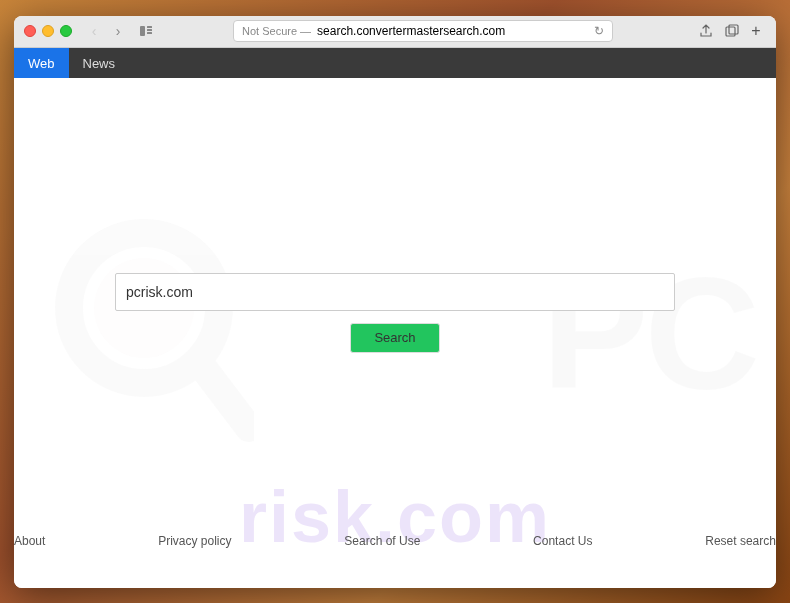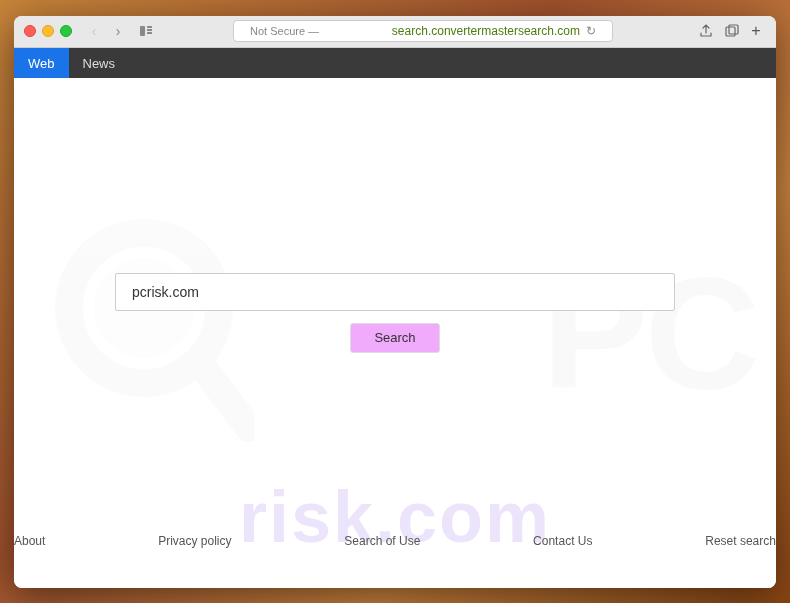--- a/index.html
+++ b/index.html
@@ -88,35 +88,35 @@
     }
 
     .address-bar {
       width: 380px;
       height: 22px;
       background: #fff;
       border: 1px solid #ccc;
       border-radius: 4px;
       display: flex;
       align-items: center;
-      padding: 0 16px;
+      padding: 0 8px;
       font-size: 12px;
       color: #333;
       gap: 6px;
     }
     .not-secure {
       color: #888;
       font-size: 11px;
       white-space: nowrap;
     }
     .url-text {
-      color: #4d7c0f;
+      color: #000000;
       font-size: 12px;
       flex: 1;
-      text-align: right;
+      text-align: left;
     }
     .reload-btn {
       color: #888;
       font-size: 12px;
       cursor: pointer;
     }
 
     .title-bar-actions {
       display: flex;
       gap: 4px;
@@ -238,30 +238,30 @@
       align-items: center;
       gap: 12px;
       margin-top: -40px;
     }
 
     .search-input {
       width: 560px;
       height: 38px;
       border: 1px solid #ccc;
       border-radius: 2px;
-      padding: 0 16px;
+      padding: 0 10px;
       font-size: 14px;
       color: #333;
       outline: none;
     }
 
     .search-button {
       width: 90px;
       height: 30px;
-      background: #f0abfc;
+      background: #22c55e;
       border: 1px solid #ddd;
       border-radius: 3px;
       font-size: 13px;
       color: #333;
       cursor: pointer;
       display: flex;
       align-items: center;
       justify-content: center;
     }
 

